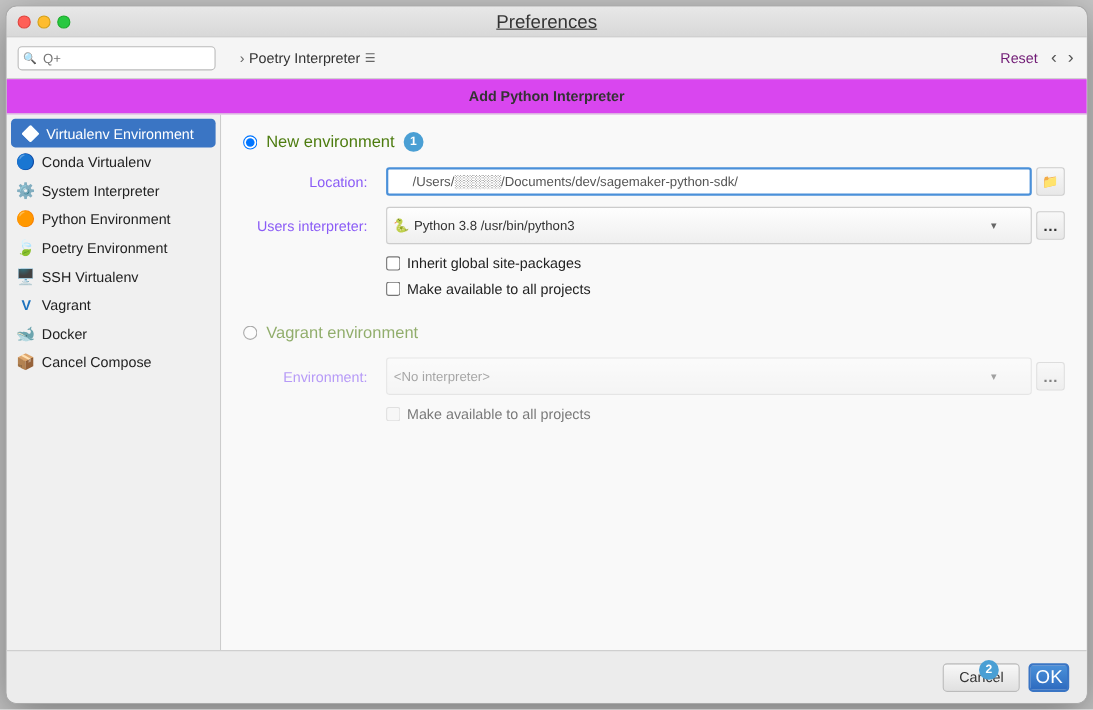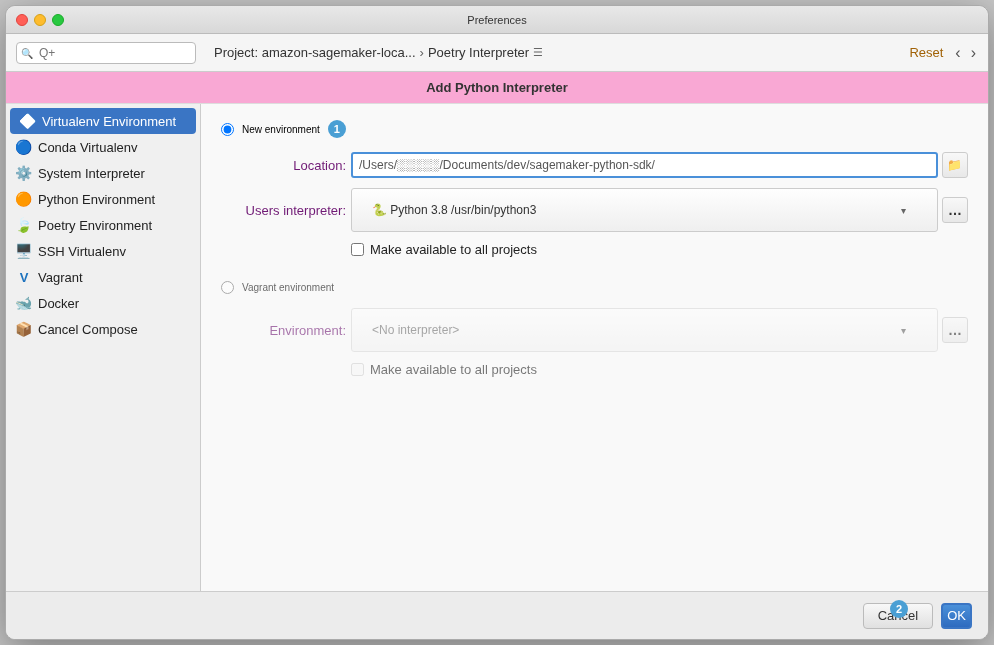--- a/index.html
+++ b/index.html
@@ -43,23 +43,24 @@
     }
     .traffic-light {
       width: 12px;
       height: 12px;
       border-radius: 50%;
     }
     .tl-red { background: #ff5f57; border: 1px solid #e0443e; }
     .tl-yellow { background: #febc2e; border: 1px solid #d4a017; }
     .tl-green { background: #28c840; border: 1px solid #1aab29; }
     .title-bar-text {
-      font-size: 11px;
+      font-size: 17px;
       font-weight: 500;
       color: #333;
+      text-decoration: underline;
     }
     .toolbar {
       background: #f5f5f5;
       height: 38px;
       border-bottom: 1px solid #ccc;
       display: flex;
       align-items: center;
       padding: 0 10px;
       gap: 8px;
     }
@@ -106,37 +107,37 @@
       color: #666;
     }
     .toolbar-actions {
       display: flex;
       align-items: center;
       gap: 6px;
       margin-left: auto;
     }
     .reset-btn {
       font-size: 13px;
-      color: #a16207;
+      color: #701a75;
       background: none;
       border: none;
       cursor: pointer;
       padding: 2px 4px;
     }
     .nav-btn {
       background: none;
       border: none;
       cursor: pointer;
       font-size: 16px;
       color: #555;
       padding: 0 2px;
     }
     .nav-btn:disabled { color: #bbb; cursor: default; }
     .dialog-title-bar {
-      background: #f9a8d4;
+      background: #d946ef;
       height: 32px;
       display: flex;
       align-items: center;
       justify-content: center;
       border-bottom: 1px solid #ddd;
     }
     .dialog-title {
       font-size: 13px;
       font-weight: 600;
       color: #333;
@@ -188,23 +189,23 @@
     .section-header {
       display: flex;
       align-items: center;
       gap: 8px;
       margin-bottom: 14px;
     }
     .radio-label {
       display: flex;
       align-items: center;
       gap: 6px;
-      font-size: 10px;
+      font-size: 15px;
       font-weight: 500;
-      color: #000000;
+      color: #4d7c0f;
     }
     .step-badge {
       background: #4a9fd4;
       color: white;
       border-radius: 50%;
       width: 18px;
       height: 18px;
       display: flex;
       align-items: center;
       justify-content: center;
@@ -212,37 +213,37 @@
       font-weight: bold;
     }
     .form-row {
       display: flex;
       align-items: center;
       margin-bottom: 10px;
     }
     .form-label {
       width: 130px;
       font-size: 13px;
-      color: #701a75;
+      color: #8b5cf6;
       text-align: right;
-      padding-right: 5px;
+      padding-right: 17px;
       flex-shrink: 0;
     }
     .form-input-wrapper {
       flex: 1;
       display: flex;
       align-items: center;
       gap: 4px;
     }
     .text-input {
       flex: 1;
       height: 26px;
       border: 2px solid #4a90d9;
       border-radius: 3px;
-      padding: 0 6px;
+      padding: 0 22px;
       font-size: 12px;
       background: white;
       color: #555;
       outline: none;
     }
     .browse-btn {
       width: 26px;
       height: 26px;
       border: 1px solid #ccc;
       border-radius: 3px;
@@ -255,26 +256,26 @@
     }
     .select-wrapper {
       flex: 1;
       position: relative;
       display: flex;
       align-items: center;
       gap: 4px;
     }
     .interpreter-select {
       flex: 1;
-      height: 44px;
+      height: 34px;
       border: 1px solid #ccc;
       border-radius: 3px;
       background: linear-gradient(to bottom, #fefefe, #efefef);
       font-size: 12px;
-      padding: 0 20px;
+      padding: 0 6px;
       color: #333;
       appearance: none;
       -webkit-appearance: none;
       cursor: pointer;
     }
     .select-arrow {
       position: absolute;
       right: 32px;
       top: 50%;
       transform: translateY(-50%);
@@ -351,21 +352,21 @@
       font-size: 13px;
       cursor: pointer;
       color: #333;
     }
     .ok-btn {
       height: 26px;
       padding: 0 4px;
       border: 2px solid #3a75c4;
       border-radius: 4px;
       background: linear-gradient(to bottom, #4a90d9, #2e6bbf);
-      font-size: 13px;
+      font-size: 17px;
       cursor: pointer;
       color: white;
       font-weight: 500;
     }
   </style>
 </head>
 <body>
 
 <div class="window">
 
@@ -376,21 +377,20 @@
       <div class="traffic-light tl-green"></div>
     </div>
     <span class="title-bar-text">Preferences</span>
   </div>
 
   <div class="toolbar">
     <div class="search-wrapper">
       <input type="text" class="search-box" placeholder="Q+" style="">
     </div>
     <div class="breadcrumb-area">
-      <span>Project: amazon-sagemaker-loca...</span>
       <span class="breadcrumb-arrow"> › </span>
       <span>Poetry Interpreter</span>
       <span class="breadcrumb-icon">☰</span>
     </div>
     <div class="toolbar-actions">
       <button class="reset-btn">Reset</button>
       <button class="nav-btn">‹</button>
       <button class="nav-btn">›</button>
     </div>
   </div>
@@ -466,20 +466,24 @@
               <option>🐍 Python 3.8 /usr/bin/python3</option>
             </select>
             <span class="select-arrow">▾</span>
           </div>
           <button class="more-btn">
             <span>…</span>
           </button>
         </div>
       </div>
 
+      <div class="checkbox-row">
+        <input type="checkbox" class="checkbox-input" style="">
+        <span>Inherit global site-packages</span>
+      </div>
 
       <div class="checkbox-row">
         <input type="checkbox" class="checkbox-input" style="">
         <span>Make available to all projects</span>
       </div>
 
       <div class="section-divider"></div>
 
       <div class="existing-env-section">
         <div class="section-header">

